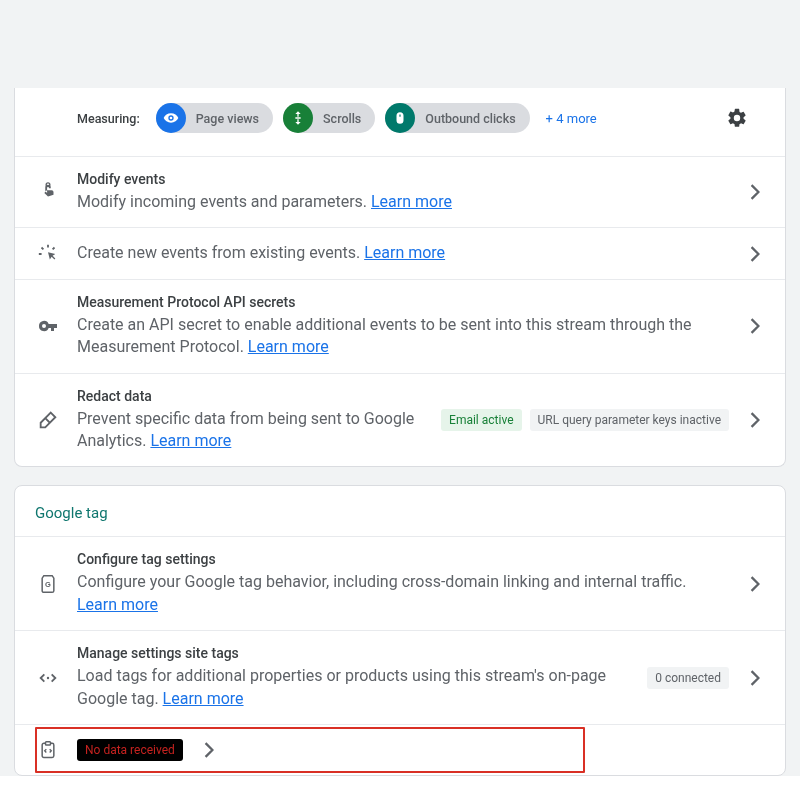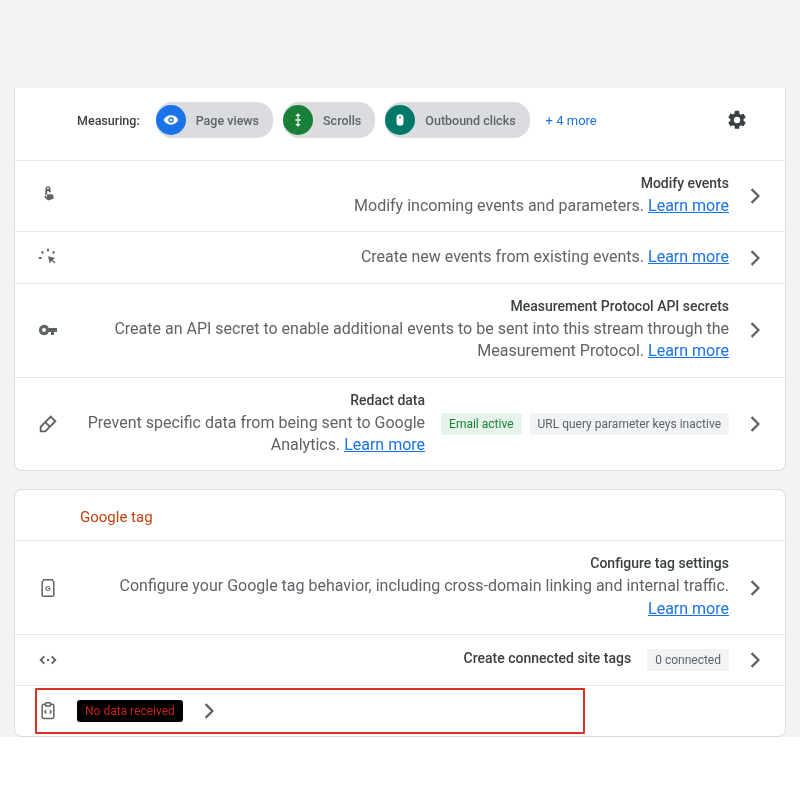--- a/index.html
+++ b/index.html
@@ -46,21 +46,21 @@
     font-size: 12.5px;
     color:#3c4043;
     margin-right: 6px;
     font-weight:500;
   }
   .chip {
     display: inline-flex;
     align-items: center;
     background: #dadce0;
     border-radius: 16px;
-    height: 36px;
+    height: 30px;
     padding-right: 14px;
     font-size: 12.5px;
     color: #5f6368;
     font-weight:500;
   }
   .chip .chip-icon {
     width: 30px; height: 30px;
     border-radius: 50%;
     display:flex; align-items:center; justify-content:center;
     margin-right:10px;
@@ -83,21 +83,21 @@
     display:flex; align-items:center;
     padding: 14px 20px;
     border-top:1px solid #e8eaed;
     cursor:pointer;
     gap:16px;
   }
   .row .row-icon {
     width:26px; color:#5f6368; flex-shrink:0;
     display:flex;align-items:center;justify-content:center;
   }
-  .row .row-body { flex:1; min-width:0;text-align:right; }
+  .row .row-body { flex:1; min-width:0; }
   .row .row-title {
     font-size:14px; color:#3c4043; font-weight:500; margin-bottom:4px;
   }
   .row .row-desc {
     font-size:16px; color:#5f6368; line-height:1.4;
   }
   .row .row-desc .lm { color:#1a73e8; text-decoration:underline; }
   .chev {
     color:#5f6368; flex-shrink:0;
     width:20px; display:flex;align-items:center;justify-content:center;
@@ -106,21 +106,21 @@
     font-size:12px; padding:4px 8px; border-radius:3px;
     white-space:nowrap;
     text-align:right;
   }
   .badge-green { background:#e6f4ea; color:#188038; }
   .badge-gray { background:#f1f3f4; color:#5f6368; }
   .badge-red  { background:#000000; color:#c5221f; }
   .badges { display:flex; gap:8px; align-items:center; }
 
   .section-title {
-    font-size:15px; color:#c2410c; padding:18px 20px 14px 20px;margin-left:45px;
+    font-size:15px; color:#0f766e; padding:18px 20px 14px 20px;
   }
   .row-highlight { position:relative; }
   .row-highlight .hl {
     position:absolute; left:20px; right:200px; top:2px; bottom:2px;
     border:2.5px solid #d93025; pointer-events:none;
     border-radius:1px;
   }
   svg { display:block; }
 </style>
 </head>
@@ -265,21 +265,22 @@
     </div>
 
     <div class="row">
       <span class="row-icon">
         <svg width="22" height="22" viewBox="0 0 24 24">
             <path fill="none" stroke="#5f6368" stroke-width="2" d="M8 8l-4 4 4 4M16 8l4 4-4 4"></path>
             <circle cx="12" cy="12" r="1.3" fill="#5f6368"></circle>
           </svg>
       </span>
       <div class="row-body">
-        <div class="row-title">Create connected site tags</div>
+        <div class="row-title">Manage settings site tags</div>
+        <div class="row-desc"><span>Load tags for additional properties or products using this stream's on-page Google tag.</span> <a class="lm">Learn more</a></div>
       </div>
       <div class="badges">
         <span class="badge badge-gray">0 connected</span>
       </div>
       <span class="chev">
           <svg width="10" height="16" viewBox="0 0 8 14">
             <path d="M1 1l6 6-6 6" stroke="#5f6368" stroke-width="2" fill="none"></path>
           </svg>
         </span>
     </div>

